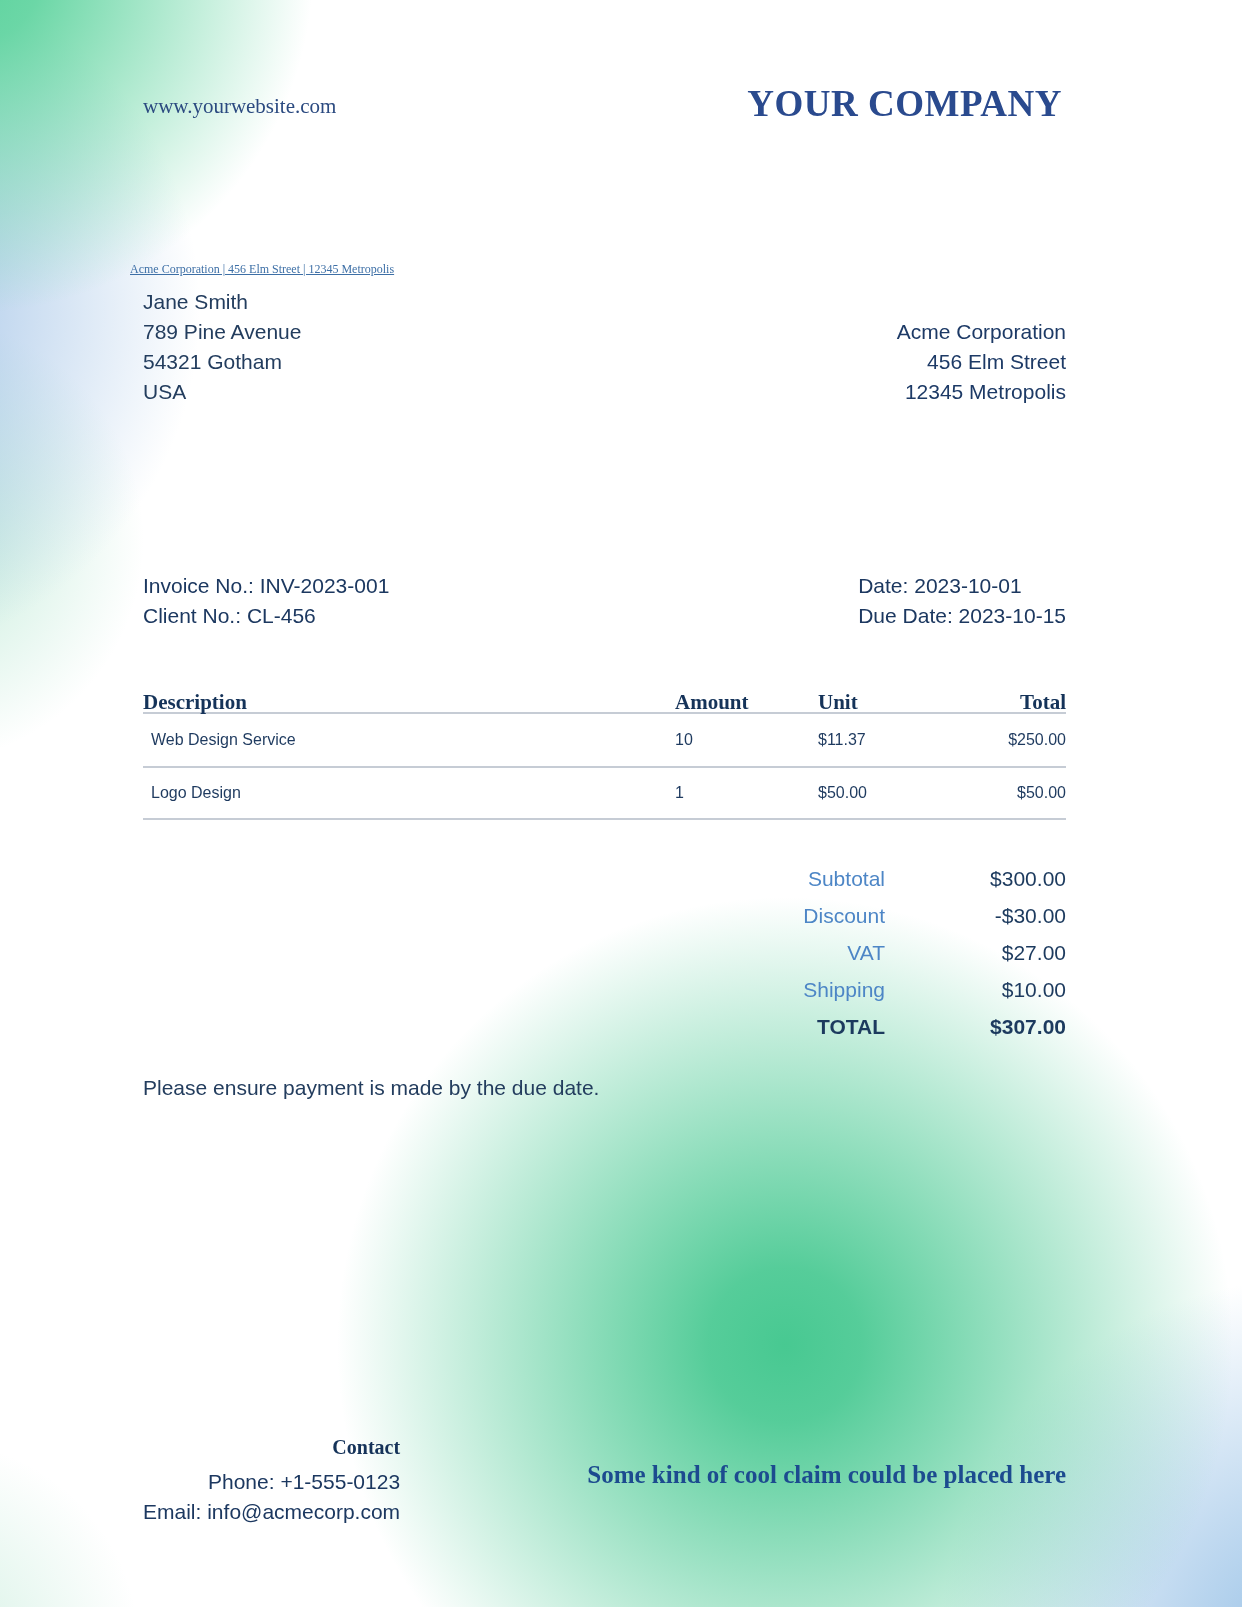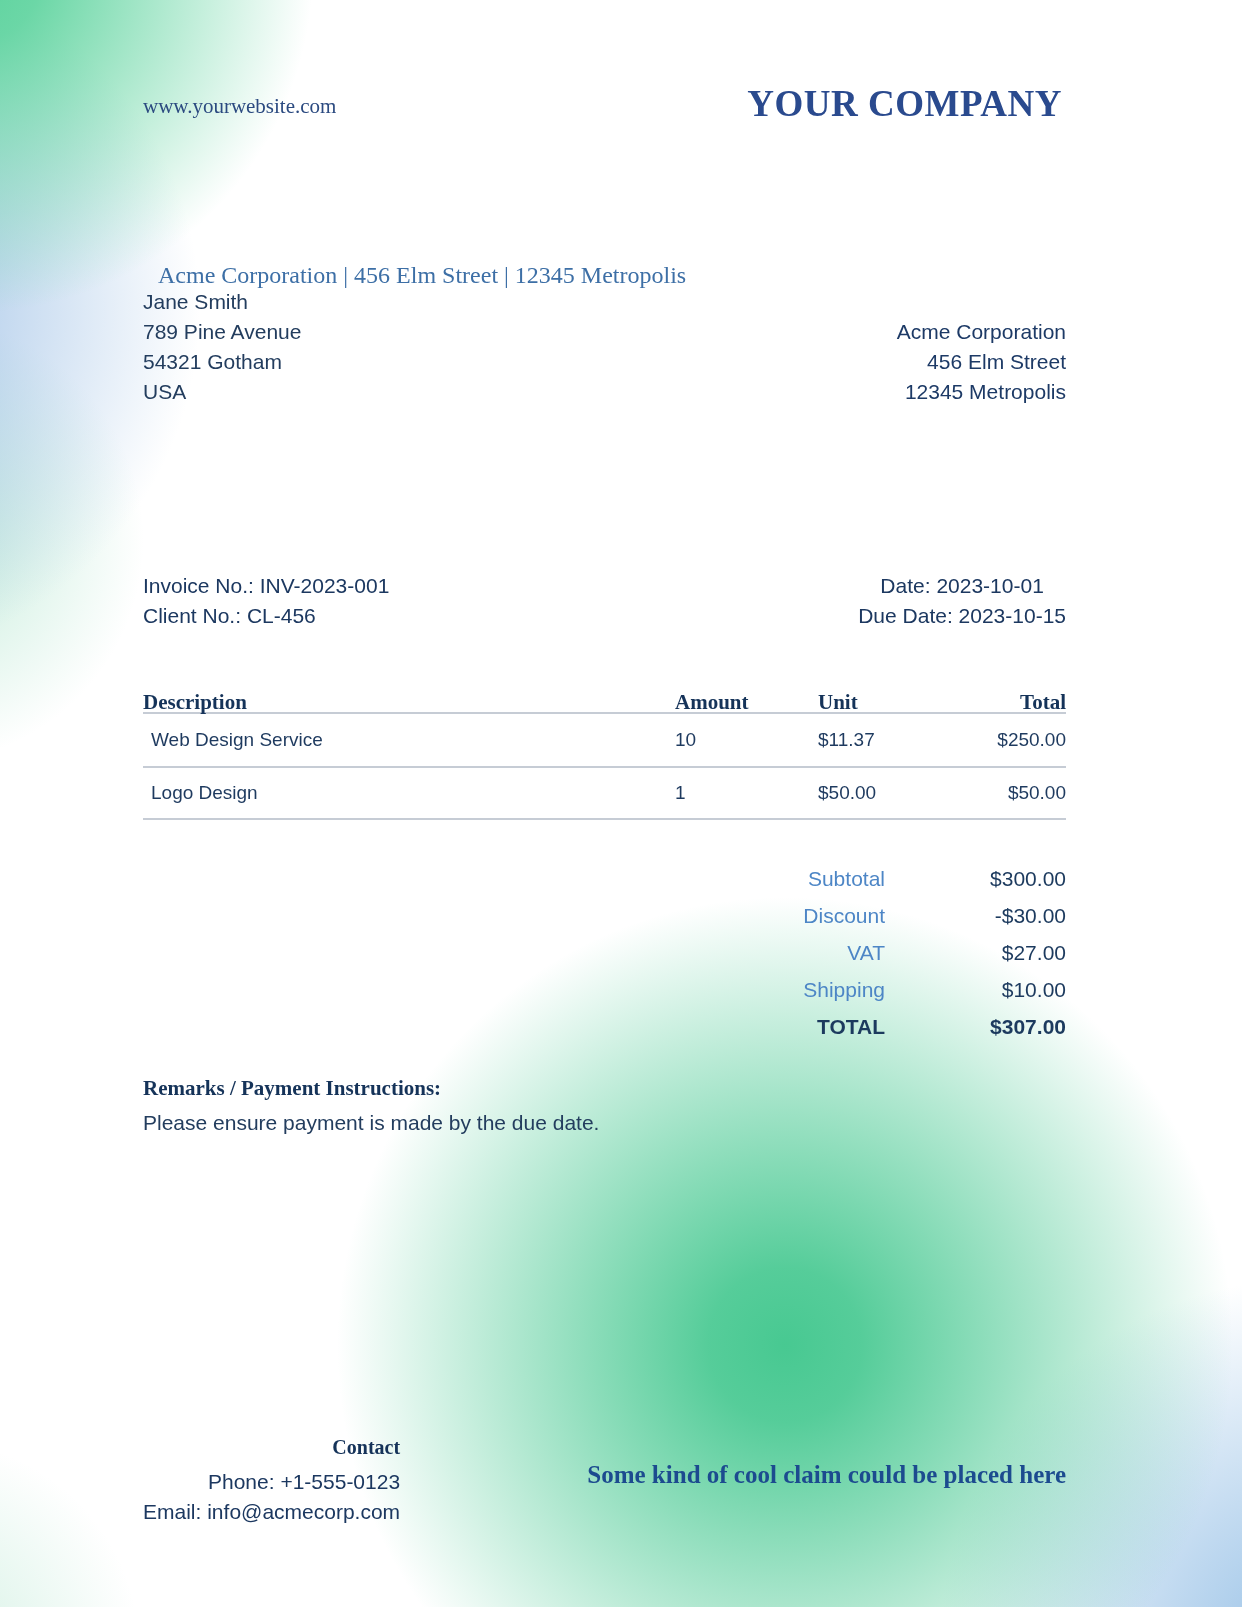--- a/index.html
+++ b/index.html
@@ -30,61 +30,61 @@
   }
   .company-name {
     position: absolute; right: 180px; top: 82px;
     font-family: "Liberation Serif", serif;
     font-weight: bold; font-size: 37px; letter-spacing: 0.5px;
     color: #2a4a8e;
   }
 
   
   .sender-line {
-    position: absolute; left: 158px; top: 262px;
-    font-family: "Liberation Serif", serif;
-    font-size: 24px; color: #3d6fa6;
+    position: absolute; left: 130px; top: 262px;
+    font-family: "Liberation Serif", serif;
+    font-size: 12px; color: #3d6fa6; text-decoration: underline;
   }
   .recipient {
     position: absolute; left: 143px; top: 287px;
     font-size: 21px; line-height: 30px; color: #233d5e;
   }
   .company-address {
     position: absolute; right: 176px; top: 317px;
     text-align: right;
     font-size: 21px; line-height: 30px; color: #1d3a66;
   }
 
   
   .meta-left {
     position: absolute; left: 143px; top: 571px;
     font-size: 21px; line-height: 30px; color: #1c3860;
   }
   .meta-right {
     position: absolute; right: 176px; top: 571px;
-    text-align: center;
+    text-align: left;
     font-size: 21px; line-height: 30px; color: #1c3860;
   }
 
   
   .items-table {
     position: absolute; left: 143px; top: 662px; width: 923px;
   }
   .t-row {
     display: grid;
     grid-template-columns: 532px 143px 170px 1fr;
     align-items: center;
     border-bottom: 2px solid #c6ccd5;
   }
   .t-head { height: 52px; }
   .t-head > div {
     font-family: "Liberation Serif", serif;
     font-weight: bold; font-size: 21px; color: #153359; margin-top: 28px;
   }
-  .t-item { font-size: 19px; color: #1e3a5f; }
+  .t-item { font-size: 16px; color: #1e3a5f; }
   .t-item-1 { height: 54px; }
   .t-item-2 { height: 52px; }
   .col-total { text-align: right; }
   .t-item .col-desc { padding-left: 8px; }
 
   
   .totals {
     position: absolute; left: 143px; top: 860px; width: 923px;
   }
   .tot-row {
@@ -193,21 +193,20 @@
       <div class="tot-label">Shipping</div>
       <div class="tot-value">$10.00</div>
     </div>
     <div class="tot-row grand">
       <div class="tot-label">TOTAL</div>
       <div class="tot-value">$307.00</div>
     </div>
   </div>
 
   <div class="remarks">
-    <div class="remarks-title">Remarks / Payment Instructions:</div>
     <div class="remarks-body">Please ensure payment is made by the due date.</div>
   </div>
 
   <div class="contact">
     <div class="contact-title">Contact</div>
     <div class="contact-line"><span>Phone:</span> <span>+1-555-0123</span></div>
     <div class="contact-line"><span>Email:</span> <span>info@acmecorp.com</span></div>
   </div>
 
   <div class="claim">Some kind of cool claim could be placed here</div>

